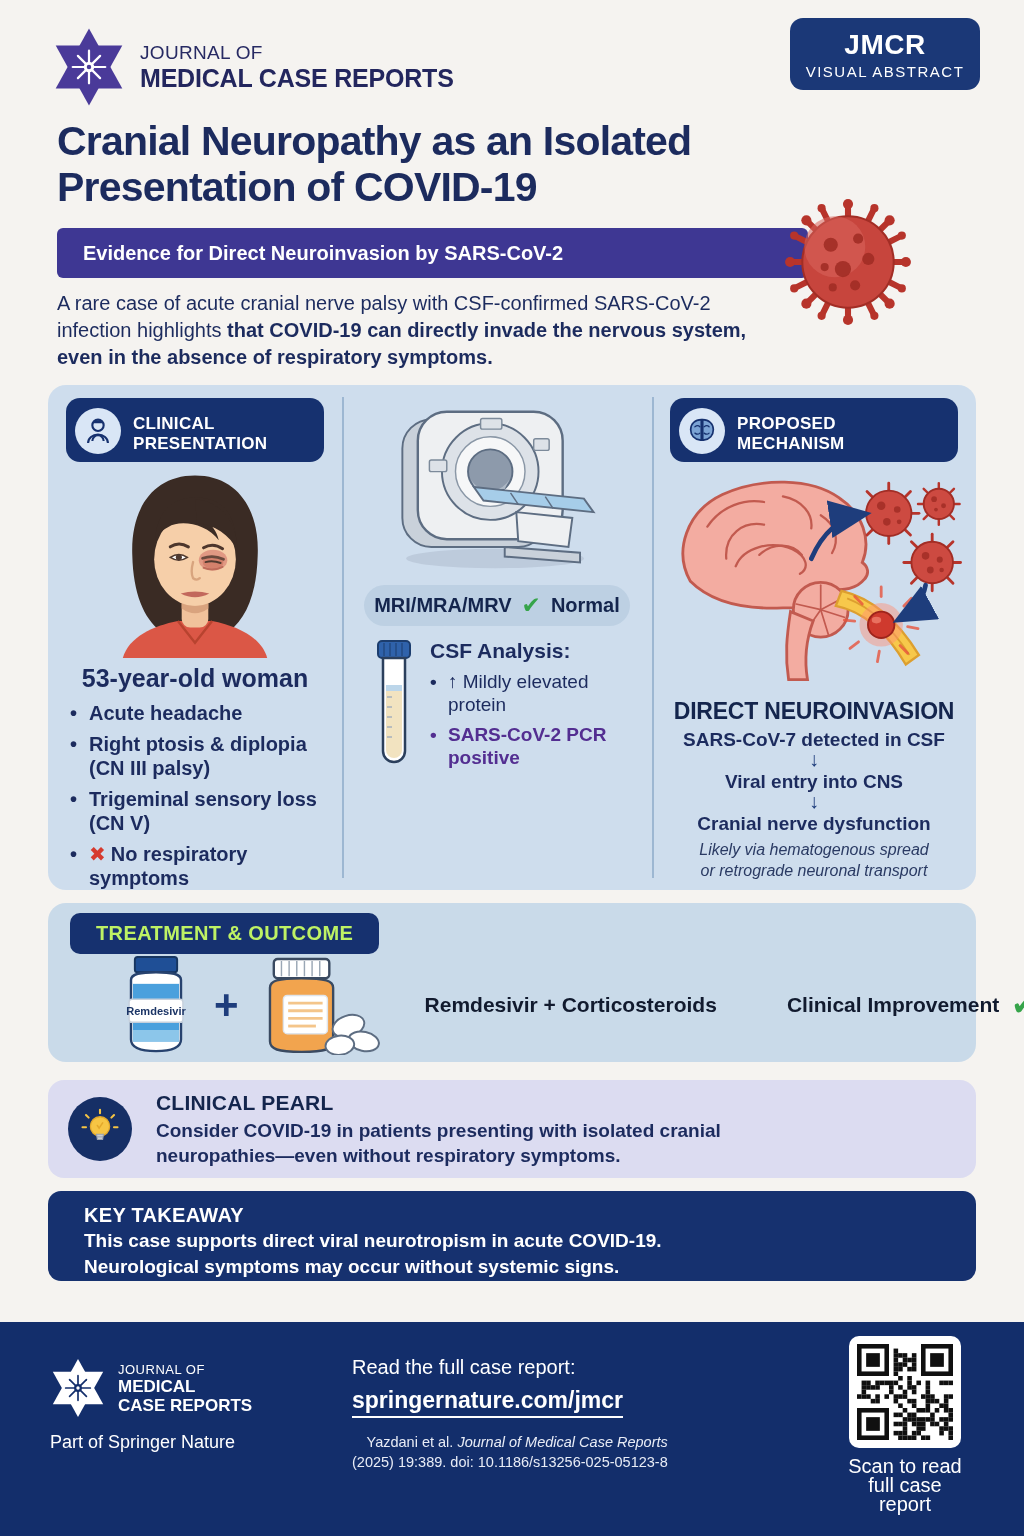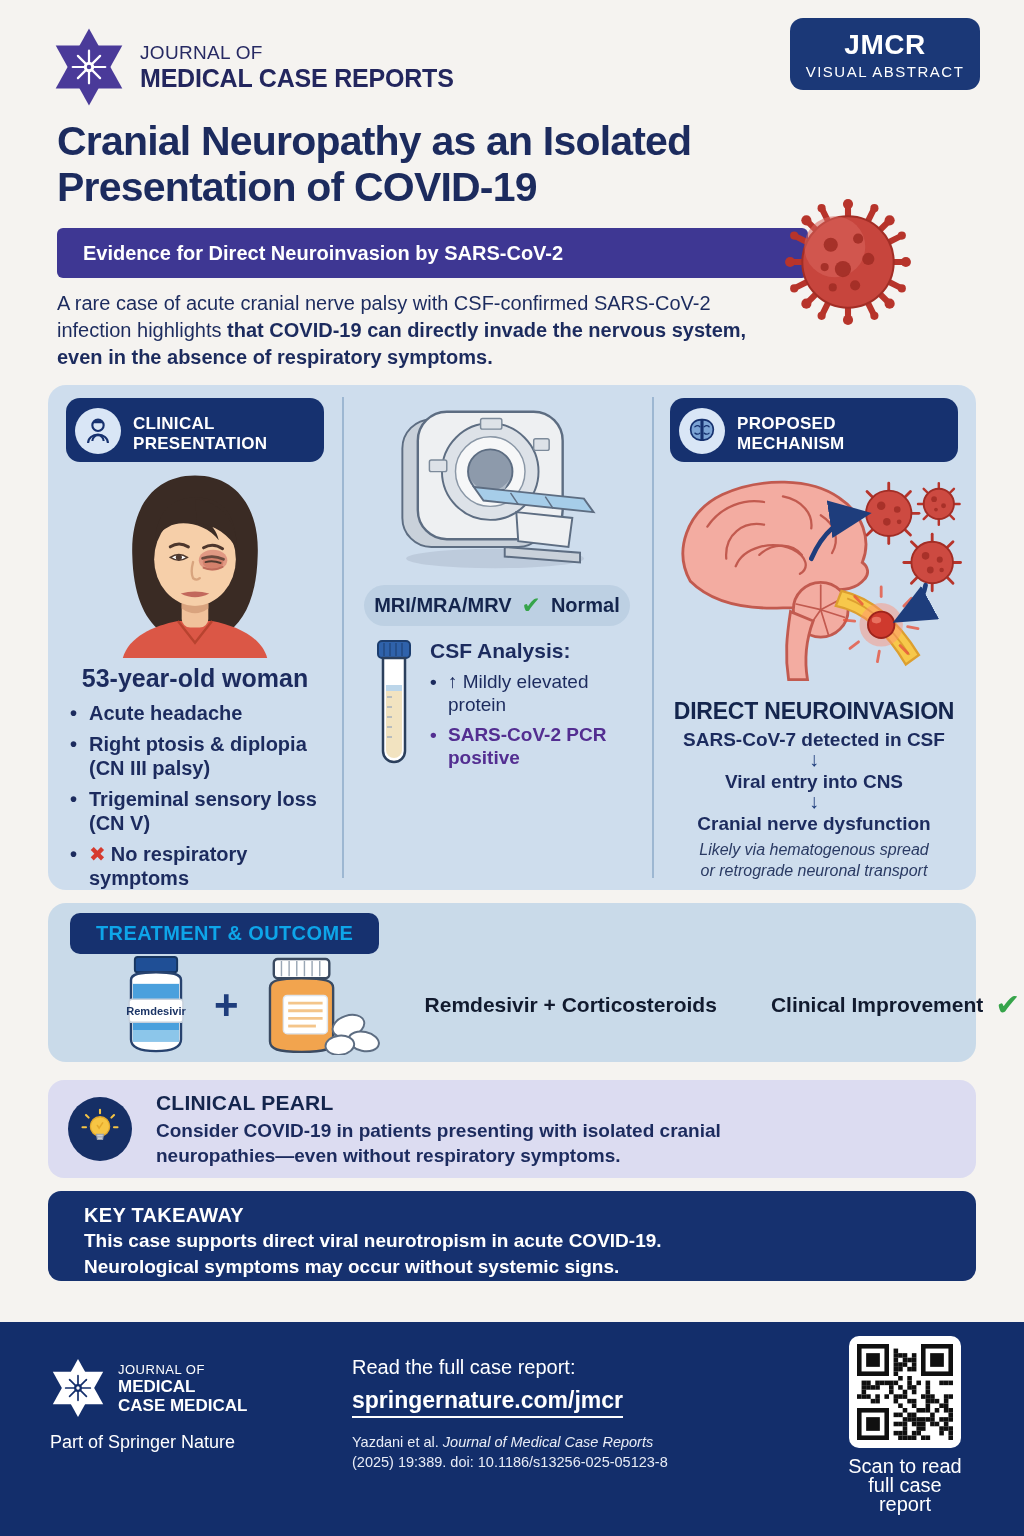--- a/index.html
+++ b/index.html
@@ -54,28 +54,28 @@
   .csf-b{display:flex;gap:8px;font-size:19px;line-height:23px;color:#1c2b5e;margin-top:7px;width:190px;}
   .csf-b.purple{color:#532e91;font-weight:800;}
 
   .mech-head{font-size:23px;font-weight:800;color:#14254d;text-align:center;margin-top:8px;letter-spacing:-.2px;}
   .mech-step{font-size:19px;font-weight:700;color:#1c2b5e;text-align:center;margin-top:4px;}
   .mech-arrow{font-size:20px;font-weight:900;color:#1e3d7c;text-align:center;line-height:16px;}
   .mech-note{font-size:16px;font-style:italic;color:#2a3a63;text-align:center;line-height:21px;margin-top:4px;}
 
   
   .treat-panel{position:absolute;left:48px;top:903px;width:928px;height:159px;background:#c9dae9;border-radius:18px;}
-  .treat-pill{position:absolute;left:22px;top:10px;background:#16316f;color:#0ea5e9;font-size:20px;font-weight:800;
+  .treat-pill{position:absolute;left:22px;top:10px;background:#16316f;color:#bef264;font-size:20px;font-weight:800;
               letter-spacing:.4px;padding:9px 26px;border-radius:10px;text-align:center;}
   .treat-row{position:absolute;left:0;top:52px;width:100%;height:100px;display:flex;align-items:center;}
   .meds{display:flex;align-items:center;margin-left:58px;}
   .plus{font-size:42px;font-weight:800;color:#1e3d7c;margin:0 8px;}
   .equation{font-size:21px;font-weight:800;color:#111a2e;margin-left:44px;white-space:nowrap;}
   .t-arrow{margin-left:28px;}
-  .result{font-size:21px;font-weight:800;color:#111a2e;margin-left:26px;white-space:nowrap;}
+  .result{font-size:21px;font-weight:800;color:#111a2e;margin-left:42px;white-space:nowrap;}
   .result-check{font-size:30px;margin-left:12px;}
 
   
   .pearl{position:absolute;left:48px;top:1080px;width:928px;height:98px;background:#dcdcf1;border-radius:16px;
          display:flex;align-items:center;}
   .bulb-circle{flex:0 0 64px;width:64px;height:64px;border-radius:50%;background:#162f66;margin-left:20px;
          display:flex;align-items:center;justify-content:center;}
   .pearl-text{margin-left:24px;}
   .pearl-title{font-size:21px;font-weight:800;color:#14254d;letter-spacing:.2px;}
   .pearl-body{font-size:19px;font-weight:700;color:#1c2b5e;line-height:25px;width:640px;margin-top:3px;}
@@ -91,21 +91,21 @@
   .f-left{position:absolute;left:50px;top:36px;}
   .f-logo-row{display:flex;align-items:center;gap:12px;}
   .f-logo-row .star{width:56px;height:60px;}
   .f-lt .f1{font-size:13px;letter-spacing:.5px;}
   .f-lt .f2,.f-lt .f3{font-size:17px;font-weight:800;line-height:19px;}
   .f-tagline{font-size:18px;margin-top:14px;}
   .f-center{position:absolute;left:352px;top:34px;}
   .f-read{font-size:20px;}
   .f-url{display:inline-block;font-size:23px;font-weight:800;color:#fff;text-decoration:none;
          border-bottom:2px solid #fff;padding-bottom:2px;margin-top:8px;}
-  .f-cite{font-size:14.5px;line-height:20px;margin-top:14px;color:#e8ecf6;}
+  .f-cite{font-size:14.5px;line-height:20px;margin-top:14px;color:#e8ecf6;text-align:right;}
   .f-cite .it{font-style:italic;}
   .f-right{position:absolute;left:846px;top:14px;width:118px;text-align:center;}
   .qr-box{width:112px;height:112px;background:#fff;border-radius:10px;display:flex;align-items:center;justify-content:center;margin:0 auto;}
   .qr-caption{font-size:20px;line-height:19px;margin-top:9px;}
 </style>
 </head>
 <body>
 
 <div class="page">
 
@@ -527,21 +527,21 @@
               <line x1="28" y1="52" x2="72" y2="52"></line>
             <line x1="35" y1="37" x2="65" y2="67"></line>
               <line x1="65" y1="37" x2="35" y2="67"></line>
           </g>
           <circle cx="50" cy="52" r="7" fill="#132e6b"></circle>
           <circle cx="50" cy="52" r="3" fill="#ffffff"></circle>
         </svg>
         <div class="f-lt">
           <div class="f1">JOURNAL OF</div>
           <div class="f2">MEDICAL</div>
-          <div class="f3">CASE MEDICAL</div>
+          <div class="f3">CASE REPORTS</div>
         </div>
       </div>
       <div class="f-tagline">Part of Springer Nature</div>
     </div>
 
     <div class="f-center">
       <div class="f-read">Read the full case report:</div>
       <a class="f-url" href="#">springernature.com/jmcr</a>
       <div class="f-cite">
         <span>Yazdani et al. </span><span class="it">Journal of Medical Case Reports</span>

